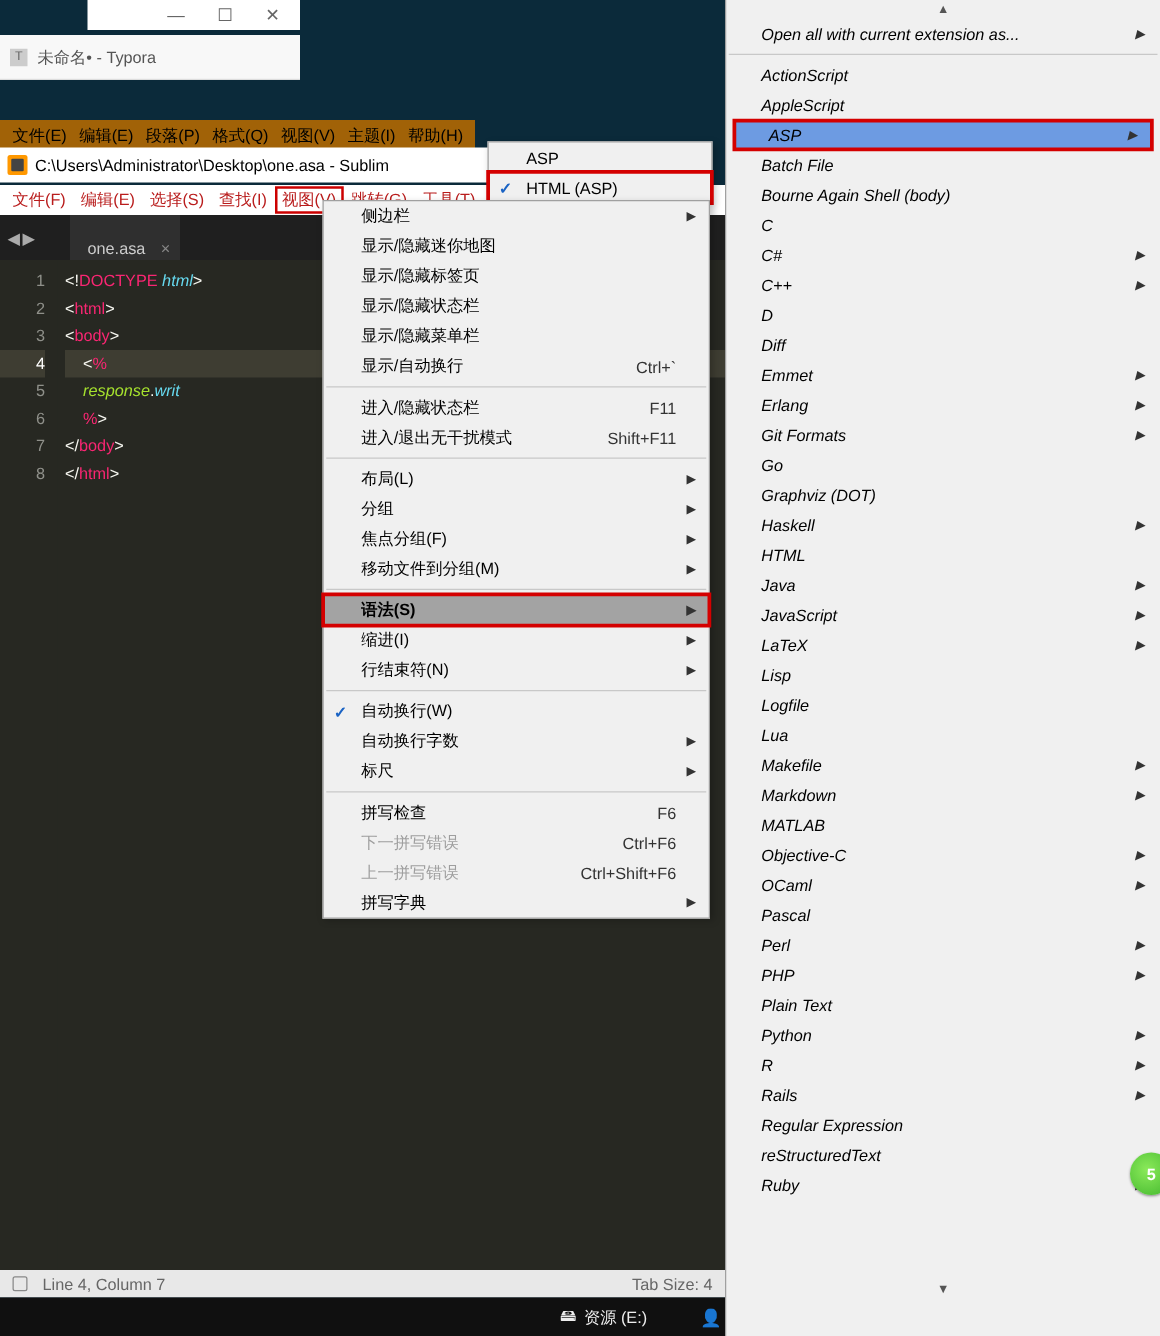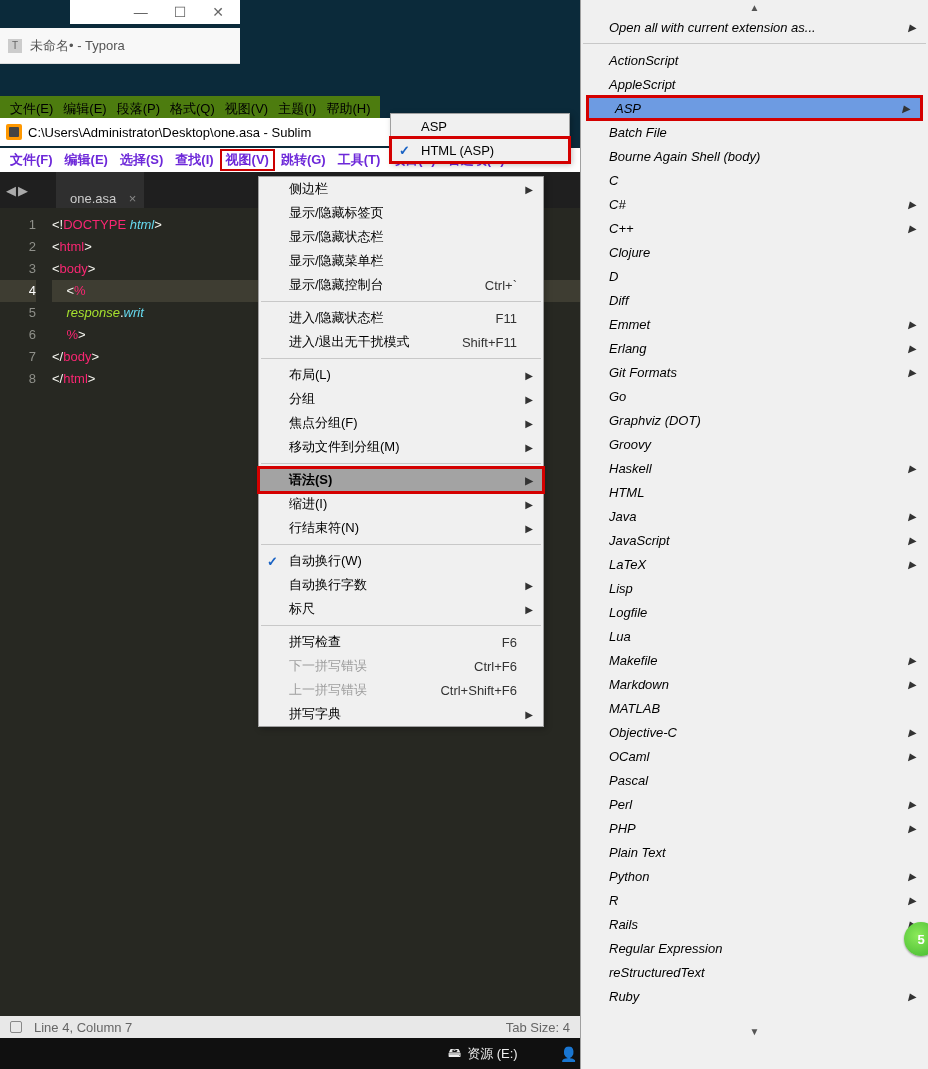--- a/index.html
+++ b/index.html
@@ -4,36 +4,36 @@
 <style>
 * { margin:0; padding:0; box-sizing:border-box; font-family:"Microsoft YaHei","Segoe UI",sans-serif; font-size:13px; }
 body { width:928px; height:1069px; background:#0b2a3a; overflow:hidden; position:relative; }
 
 
 .typora-bar { position:absolute; left:0; top:28px; width:240px; height:36px; background:#f8f8f8; display:flex; align-items:center; padding:0 8px; gap:8px; border-bottom:1px solid #ddd;}
 .typora-icon { width:14px; height:14px; background:#ccc; font-size:10px; text-align:center; line-height:14px; color:#666;}
 .typora-title { color:#555; }
 
 
-.typora-menu { position:absolute; left:0; top:96px; background:#4d7c0f; color:#000; display:flex; padding:2px 6px; gap:2px; border-bottom:1px solid #999; }
+.typora-menu { position:absolute; left:0; top:96px; background:#a16207; color:#000; display:flex; padding:2px 6px; gap:2px; border-bottom:1px solid #999; }
 .typora-menu span { padding:2px 4px; text-decoration:underline; text-decoration-color:transparent; }
 
 
 .win-ctrls { position:absolute; left:70px; top:0; width:170px; height:24px; background:#fff; display:flex; justify-content:flex-end; align-items:center; gap:26px; padding-right:16px; color:#666;}
 .win-ctrls span { font-size:14px; }
 
 
 .sublime-title { position:absolute; left:0; top:118px; width:548px; height:28px; background:#fff; display:flex; align-items:center; padding:0 6px; gap:6px; }
 .sublime-icon { width:16px; height:16px; background:#ff9800; display:inline-block; border-radius:2px; position:relative;}
 .sublime-icon::after{content:"";position:absolute;left:3px;top:3px;width:10px;height:10px;background:#444;border-radius:1px;}
 .sublime-title-text { color:#000; }
 
 
 .sublime-menu { position:absolute; left:0; top:148px; width:580px; height:24px; background:#fff; display:flex; align-items:center; padding:0 4px; }
-.sublime-menu span { padding:2px 6px; color:#6d28d9; white-space:nowrap;font-weight:bold;}
+.sublime-menu span { padding:2px 6px; color:#b91c1c; white-space:nowrap;}
 .sublime-menu span.hl { border:2px solid #c00; padding:0 4px; }
 
 
 .tabbar { position:absolute; left:0; top:172px; width:580px; height:36px; background:#1f1f1f; display:flex; align-items:center; }
 .tab-arrows { display:flex; gap:2px; padding:0 6px; color:#aaa; font-size:14px;}
 .tab { background:#2f2f2f; color:#ccc; height:36px; display:flex; align-items:center; padding:16px 28px 0 14px; position:relative; margin-left:22px;}
 .tab .close { position:absolute; right:8px; color:#888; }
 
 
 .editor { position:absolute; left:0; top:208px; width:580px; height:808px; background:#272822; display:flex; }
@@ -61,21 +61,21 @@
 .menu .item .arrow { position:absolute; right:10px; color:#333; font-size:10px;}
 .menu .sep { height:1px; background:#c8c8c8; margin:4px 2px;}
 .menu .item .check { position:absolute; left:8px; color:#1a63c4; font-weight:bold;}
 .menu .item.hl { background:#a3a3a3;font-weight:bold;}
 .redbox { outline:3px solid #d40000; outline-offset:-1px;}
 
 
 .asp-menu { left:390px; top:113px; width:180px; }
 
 
-.view-menu { left:258px; top:176px; width:286px; }
+.view-menu { left:258px; top:160px; width:310px; }
 
 
 .syntax-menu { position:absolute; left:580px; top:0; width:348px; height:1069px; background:#f0f0f0; border-left:1px solid #a0a0a0; }
 .syntax-menu .scroll-hint { text-align:center; color:#555; font-size:10px; padding:2px 0;}
 .syntax-menu .item { height:24px; display:flex; align-items:center; padding:0 22px 0 28px; position:relative; white-space:nowrap;font-style:italic;}
 .syntax-menu .item .arrow { position:absolute; right:12px; font-size:10px; color:#333;}
 .syntax-menu .item.hl { background:#6d9be2;}
 .syntax-menu .item.redbox { outline:3px solid #d40000; outline-offset:-2px; margin:0 6px;}
 
 
@@ -179,30 +179,33 @@
       <span>HTML (ASP)</span>
     </div>
   </div>
 
 <div class="menu view-menu" id="view-menu">
     <div class="item">
       <span>侧边栏</span>
       <span class="arrow">▶</span>
     </div>
     <div class="item">
+      <span>显示/隐藏迷你地图</span>
+    </div>
+    <div class="item">
       <span>显示/隐藏标签页</span>
     </div>
     <div class="item">
       <span>显示/隐藏状态栏</span>
     </div>
     <div class="item">
       <span>显示/隐藏菜单栏</span>
     </div>
     <div class="item">
-      <span>显示/隐藏控制台</span>
+      <span>显示/自动换行</span>
       <span class="shortcut">Ctrl+`</span>
     </div>
     <div class="sep"></div>
     <div class="item">
       <span>进入/隐藏状态栏</span>
       <span class="shortcut">F11</span>
     </div>
     <div class="item">
       <span>进入/退出无干扰模式</span>
       <span class="shortcut">Shift+F11</span>
@@ -298,23 +301,20 @@
       </div>
       <div class="item">
         <span>C#</span>
         <span class="arrow">▶</span>
       </div>
       <div class="item">
         <span>C++</span>
         <span class="arrow">▶</span>
       </div>
       <div class="item">
-        <span>Clojure</span>
-      </div>
-      <div class="item">
         <span>D</span>
       </div>
       <div class="item">
         <span>Diff</span>
       </div>
       <div class="item">
         <span>Emmet</span>
         <span class="arrow">▶</span>
       </div>
       <div class="item">
@@ -323,23 +323,20 @@
       </div>
       <div class="item">
         <span>Git Formats</span>
         <span class="arrow">▶</span>
       </div>
       <div class="item">
         <span>Go</span>
       </div>
       <div class="item">
         <span>Graphviz (DOT)</span>
-      </div>
-      <div class="item">
-        <span>Groovy</span>
       </div>
       <div class="item">
         <span>Haskell</span>
         <span class="arrow">▶</span>
       </div>
       <div class="item">
         <span>HTML</span>
       </div>
       <div class="item">
         <span>Java</span>

